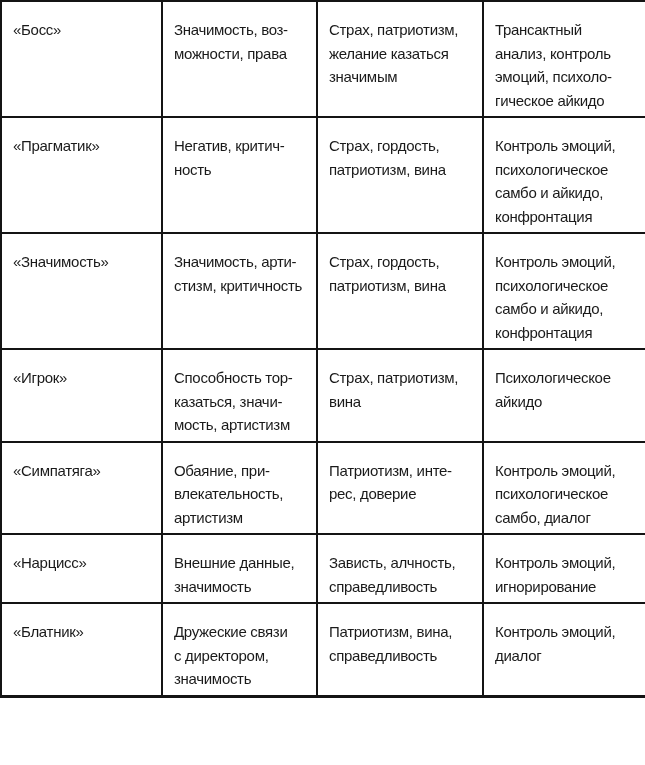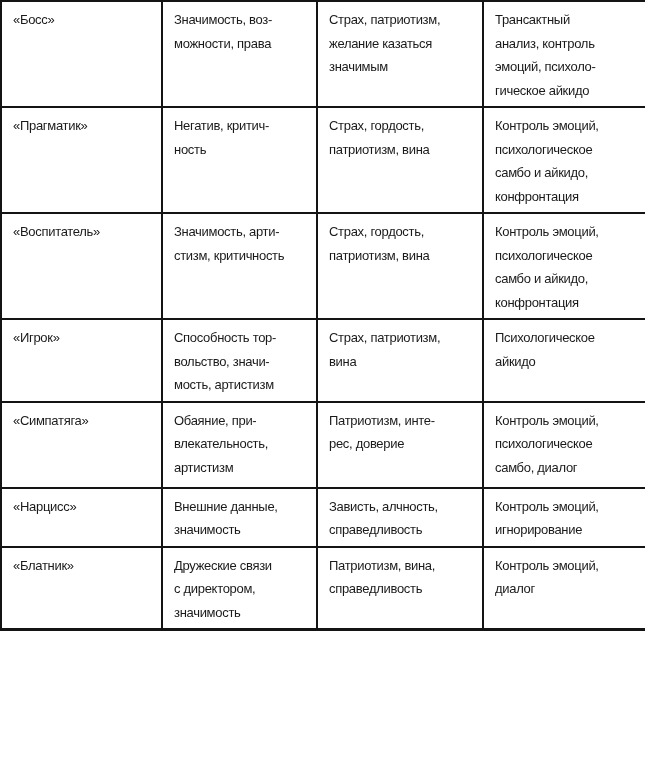--- a/index.html
+++ b/index.html
@@ -17,23 +17,23 @@
   table.persona-table {
     border-collapse: collapse;
     table-layout: fixed;
     width: 645px;
     border: 2px solid #141414;
     border-bottom-width: 3px;
   }
   table.persona-table td {
     border: 2px solid #141414;
     vertical-align: top;
-    padding: 6px 6px 4px 11px;
+    padding: 16px 6px 4px 11px;
     font-family: "Liberation Sans", "DejaVu Sans", sans-serif;
-    font-size: 13px;
+    font-size: 15px;
     line-height: 23.5px;
     letter-spacing: -0.3px;
     color: #1a1a1a;
     white-space: pre-line;
     overflow: hidden;
   }
 </style>
 </head>
 <body>
 
@@ -63,34 +63,34 @@
         <td>Негатив, критич-
 ность</td>
         <td>Страх, гордость,
 патриотизм, вина</td>
         <td>Контроль эмоций,
 психологическое
 самбо и айкидо,
 конфронтация</td>
       </tr>
       <tr style="height:105px">
-        <td>«Воспитатель»</td>
+        <td>«Значимость»</td>
         <td>Значимость, арти-
 стизм, критичность</td>
         <td>Страх, гордость,
 патриотизм, вина</td>
         <td>Контроль эмоций,
 психологическое
 самбо и айкидо,
 конфронтация</td>
       </tr>
       <tr style="height:79px">
         <td>«Игрок»</td>
         <td>Способность тор-
-вольство, значи-
+казаться, значи-
 мость, артистизм</td>
         <td>Страх, патриотизм,
 вина</td>
         <td>Психологическое
 айкидо</td>
       </tr>
       <tr style="height:86px">
         <td>«Симпатяга»</td>
         <td>Обаяние, при-
 влекательность,

